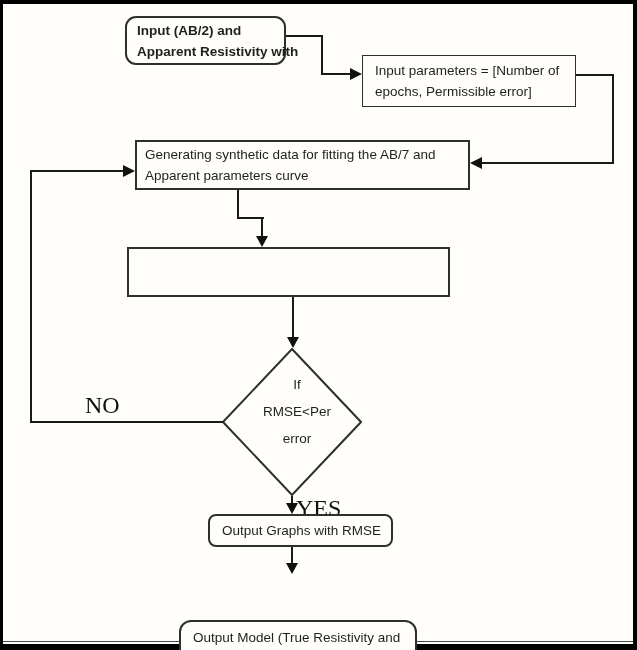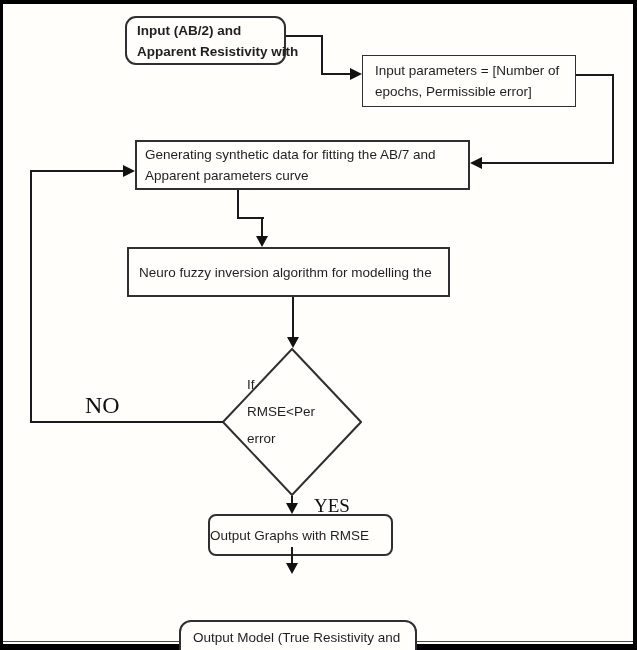--- a/index.html
+++ b/index.html
@@ -33,38 +33,38 @@
   .rounded-sm { border-radius: 8px; }
   .thin { border-width: 1px; }
 
   .line { position: absolute; background: #1a1a1a; }
 
   .arrow { position: absolute; width: 0; height: 0; }
   .arrow-right { border-top: 6px solid transparent; border-bottom: 6px solid transparent; border-left: 12px solid #111111; }
   .arrow-left  { border-top: 6px solid transparent; border-bottom: 6px solid transparent; border-right: 12px solid #111111; }
   .arrow-down  { border-left: 6px solid transparent; border-right: 6px solid transparent; border-top: 11px solid #111111; }
 
-  .diamond-wrap { position: absolute; left: 222px; top: 348px; width: 140px; height: 148px; }
+  .diamond-wrap { position: absolute; left: 222px; top: 348px; width: 140px; height: 148px; text-align: center; }
   .diamond-wrap svg { position: absolute; left: 0; top: 0; }
   .diamond-text {
     position: absolute;
     left: 25px;
     top: 23px;
     width: 100px;
     font-size: 13.5px;
     line-height: 27px;
   }
 
   .branch-label {
     position: absolute;
     font-family: "Liberation Serif", "DejaVu Serif", serif;
     color: #111111;
   }
   #label-no  { left: 85px;  top: 392px; font-size: 24px; }
-  #label-yes { left: 314px; top: 495px; font-size: 19px; }
+  #label-yes { left: 296px; top: 495px; font-size: 24px; }
 </style>
 </head>
 <body>
 
 <div id="canvas">
 
   <div class="frame-bar" style="left:0; top:0; width:637px; height:4px;"></div>
   <div class="frame-bar" style="left:0; top:0; width:3px; height:650px;"></div>
   <div class="frame-bar" style="left:633px; top:0; width:4px; height:650px;"></div>
   <div class="frame-bar" style="left:0; top:644px; width:637px; height:6px;"></div>
@@ -94,21 +94,20 @@
     <div class="tline">Generating synthetic data for fitting the AB/7 and</div>
     <div class="tline">Apparent parameters curve</div>
   </div>
 
   <div class="line" style="left:237px; top:190px; width:2px; height:29px;"></div>
   <div class="line" style="left:237px; top:217px; width:27px; height:2px;"></div>
   <div class="line" style="left:261px; top:217px; width:2px; height:21px;"></div>
   <div class="arrow arrow-down" style="left:256px; top:236px;"></div>
 
   <div class="node" style="left:127px; top:247px; width:323px; height:50px;">
-    <div class="tline">Neuro fuzzy inversion algorithm for modelling the</div>
   </div>
 
   <div class="line" style="left:292px; top:297px; width:2px; height:41px;"></div>
   <div class="arrow arrow-down" style="left:287px; top:337px;"></div>
 
   <div class="diamond-wrap">
     <svg width="140" height="148" viewBox="0 0 140 148">
       <polygon points="70,1 139,74 70,147 1,74" fill="none" stroke="#2f2f2f" stroke-width="2"></polygon>
     </svg>
     <div class="diamond-text">
@@ -121,21 +120,21 @@
   <div class="line" style="left:30px; top:421px; width:193px; height:2px;"></div>
   <div class="line" style="left:30px; top:170px; width:2px; height:253px;"></div>
   <div class="line" style="left:30px; top:170px; width:93px; height:2px;"></div>
   <div class="arrow arrow-right" style="left:123px; top:165px;"></div>
   <div class="branch-label" id="label-no">NO</div>
 
   <div class="line" style="left:291px; top:496px; width:2px; height:8px;"></div>
   <div class="arrow arrow-down" style="left:286px; top:503px;"></div>
   <div class="branch-label" id="label-yes">YES</div>
 
-  <div class="node rounded-sm" style="left:208px; top:514px; width:185px; height:42px; padding-left:0;">
+  <div class="node rounded-sm" style="left:208px; top:514px; width:185px; height:33px; padding-left:12px;">
     <div class="tline">Output Graphs with RMSE</div>
   </div>
 
   <div class="line" style="left:291px; top:547px; width:2px; height:17px;"></div>
   <div class="arrow arrow-down" style="left:286px; top:563px;"></div>
 
   <div class="node rounded-md" style="left:179px; top:574px; width:238px; height:56px; padding-left:12px;margin-top:46px;">
     <div class="tline">Output Model (True Resistivity and</div>
     <div class="tline">Thickness)</div>
   </div>

